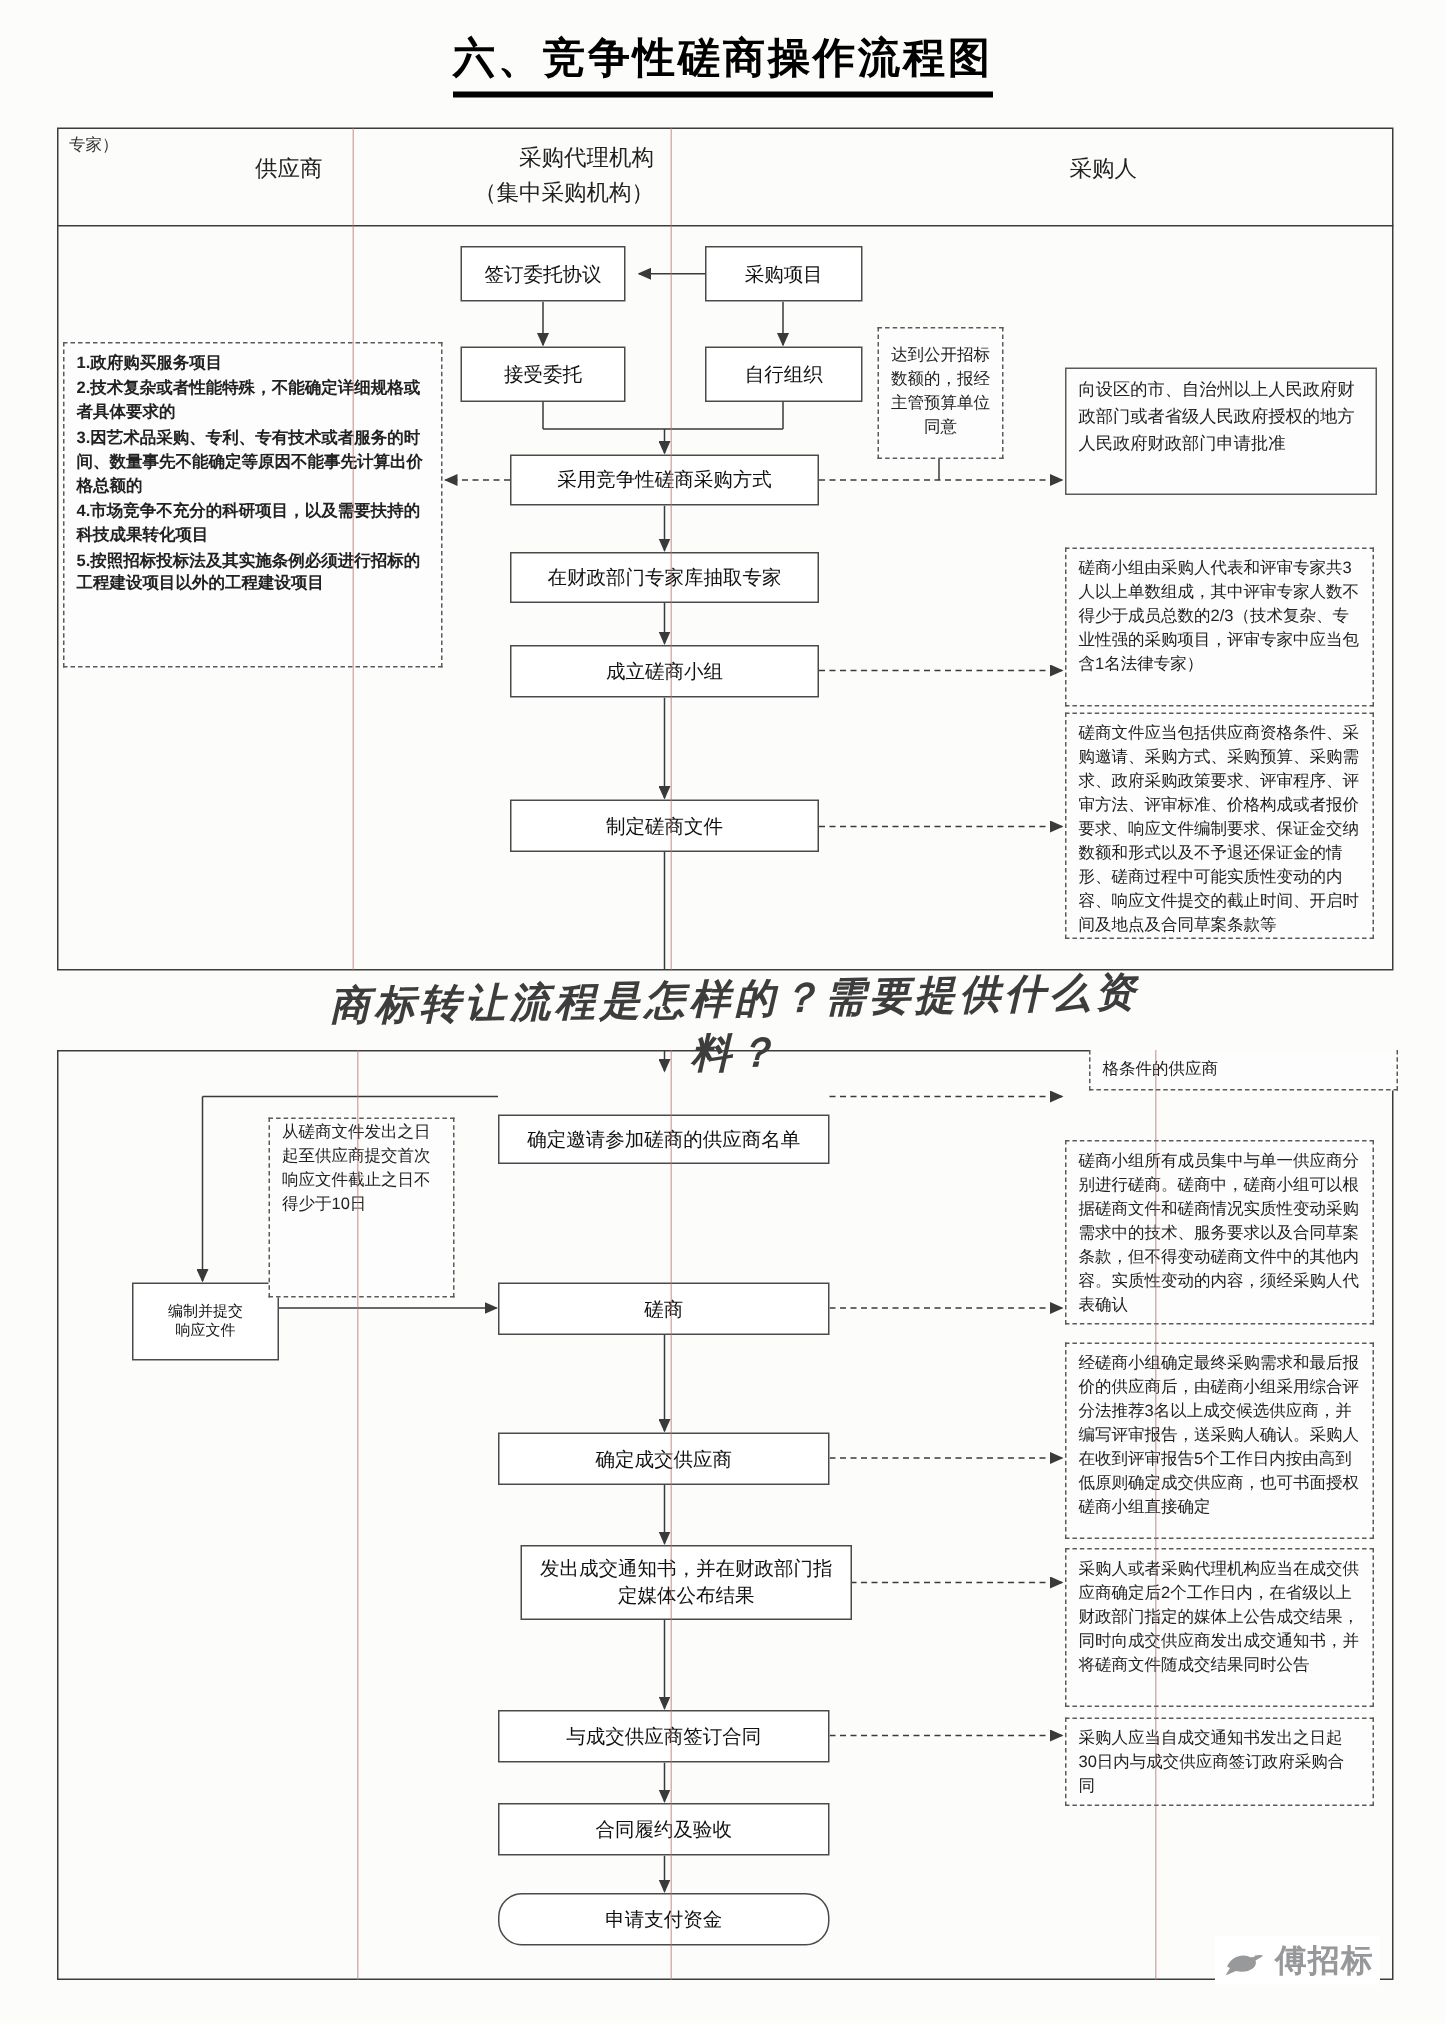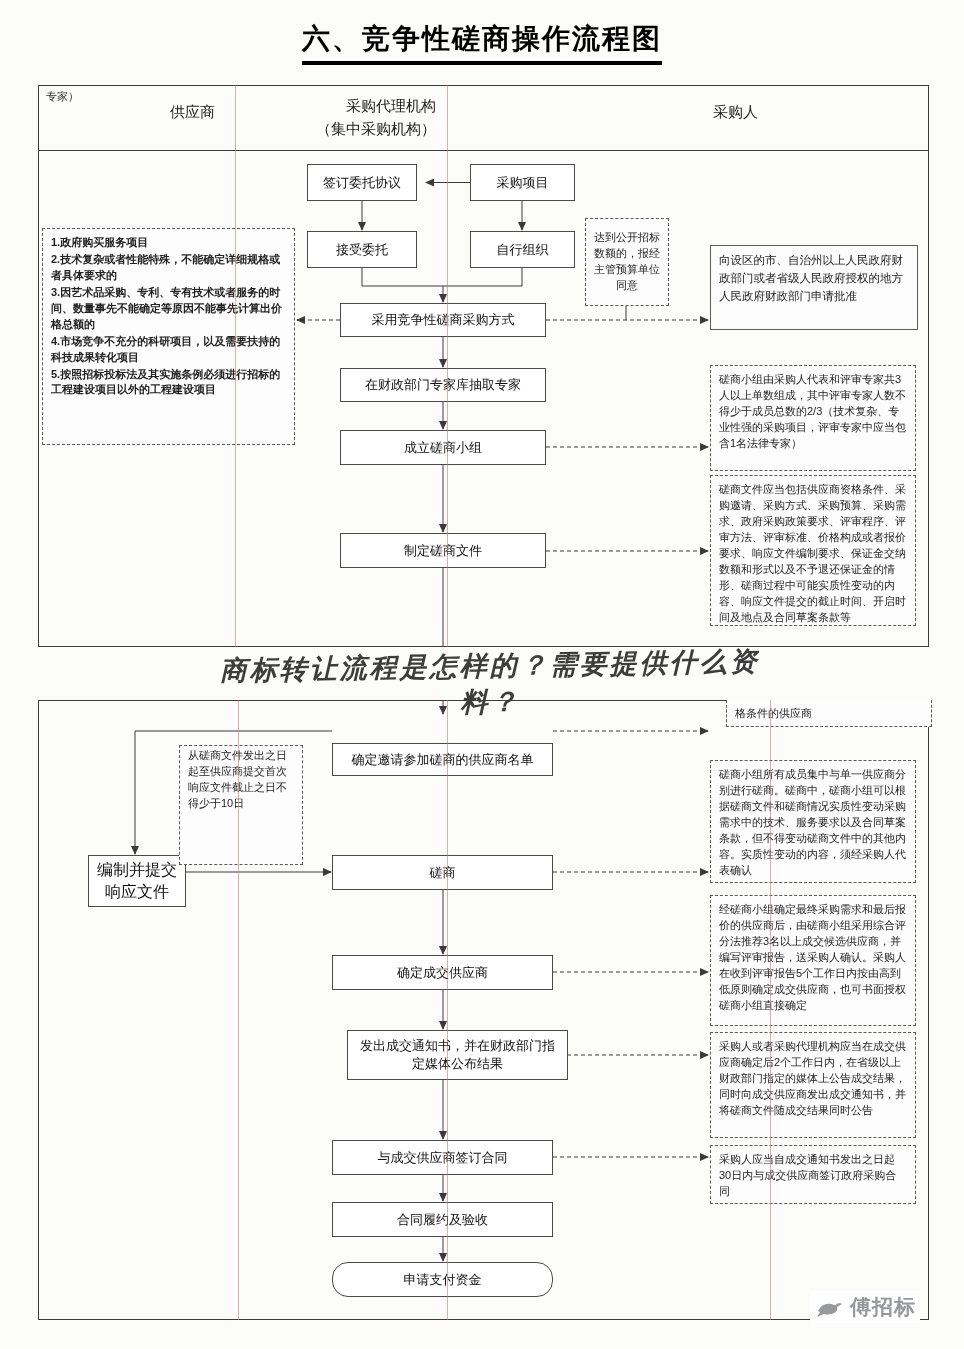--- a/index.html
+++ b/index.html
@@ -109,21 +109,21 @@
     <div class="cond-item">5.按照招标投标法及其实施条例必须进行招标的工程建设项目以外的工程建设项目</div>
   </div>
   <div class="note centered" style="left:585px;top:218px;width:84px;height:88px;">达到公开招标数额的，报经主管预算单位同意</div>
   <div class="note solid" style="left:710px;top:245px;width:208px;height:85px;font-size:11.5px;line-height:1.55;">向设区的市、自治州以上人民政府财政部门或者省级人民政府授权的地方人民政府财政部门申请批准</div>
   <div class="note" style="left:710px;top:365px;width:206px;height:106px;">磋商小组由采购人代表和评审专家共3人以上单数组成，其中评审专家人数不得少于成员总数的2/3（技术复杂、专业性强的采购项目，评审专家中应当包含1名法律专家）</div>
   <div class="note" style="left:710px;top:475px;width:206px;height:151px;">磋商文件应当包括供应商资格条件、采购邀请、采购方式、采购预算、采购需求、政府采购政策要求、评审程序、评审方法、评审标准、价格构成或者报价要求、响应文件编制要求、保证金交纳数额和形式以及不予退还保证金的情形、磋商过程中可能实质性变动的内容、响应文件提交的截止时间、开启时间及地点及合同草案条款等</div>
 
   <div class="handwriting">商标转让流程是怎样的？需要提供什么资料？</div>
 
   <div class="box" style="left:332px;top:715px;width:221px;height:33px;margin-top:28px;">确定邀请参加磋商的供应商名单</div>
-  <div class="box prewrap" style="left:88px;top:855px;width:98px;height:52px;font-size:16px;">编制并提交
+  <div class="box prewrap" style="left:88px;top:855px;width:98px;height:52px;font-size:10px;">编制并提交
 响应文件</div>
   <div class="box" style="left:332px;top:855px;width:221px;height:35px;">磋商</div>
   <div class="box" style="left:332px;top:955px;width:221px;height:35px;">确定成交供应商</div>
   <div class="box" style="left:332px;top:1030px;width:221px;height:50px;margin-left:15px;">发出成交通知书，并在财政部门指定媒体公布结果</div>
   <div class="box" style="left:332px;top:1140px;width:221px;height:35px;">与成交供应商签订合同</div>
   <div class="box" style="left:332px;top:1202px;width:221px;height:35px;">合同履约及验收</div>
   <div class="box" style="left:332px;top:1262px;width:221px;height:35px;border-radius:16px;">申请支付资金</div>
 
   <div class="note cut-top" style="left:726px;top:700px;width:206px;height:27px;">格条件的供应商</div>
   <div class="note" style="left:179px;top:745px;width:124px;height:120px;padding-top:2px;">从磋商文件发出之日起至供应商提交首次响应文件截止之日不得少于10日</div>

